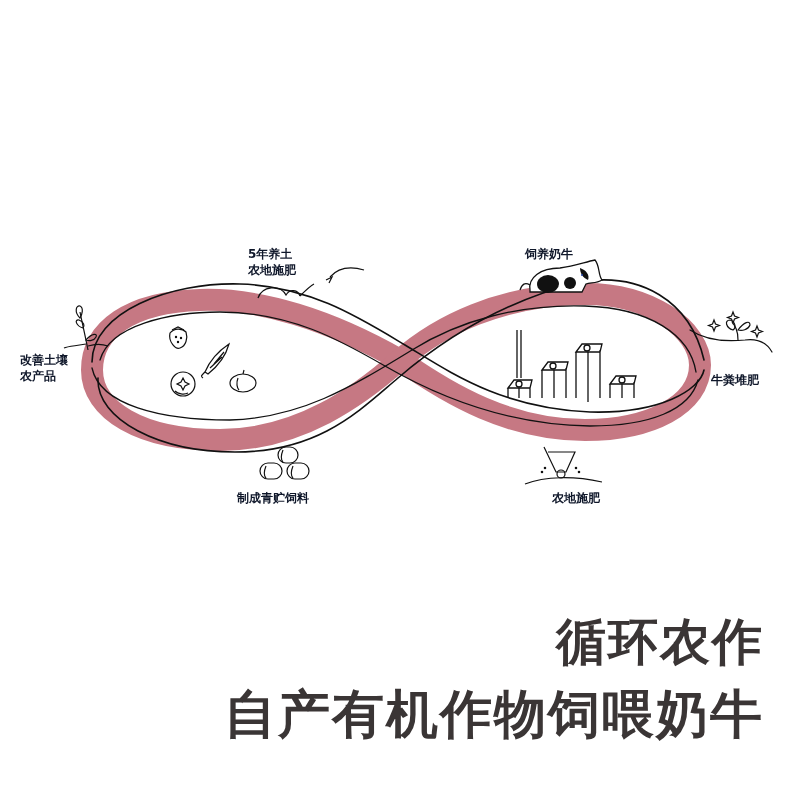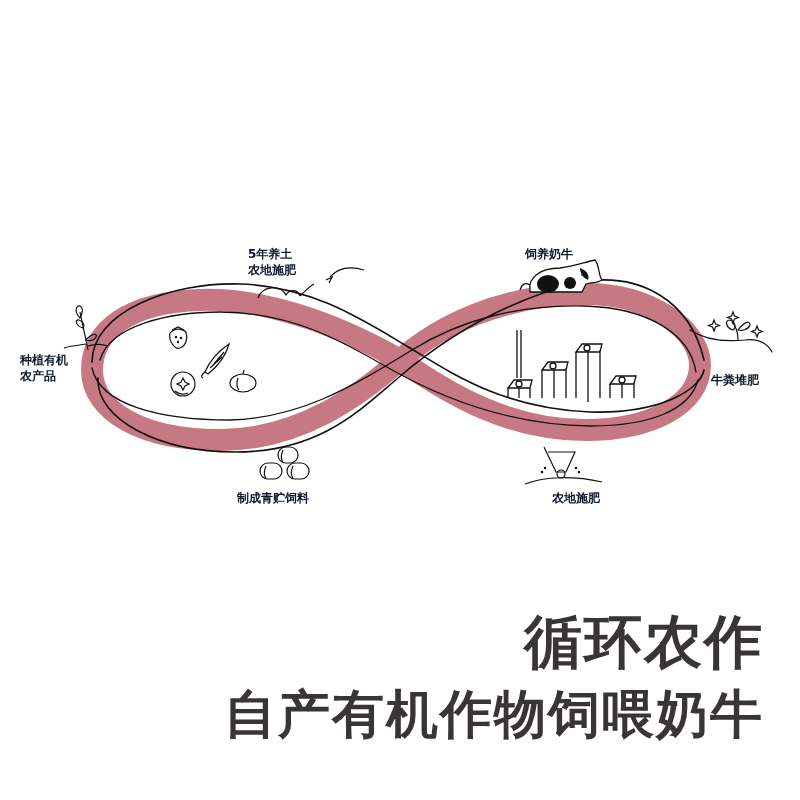--- a/index.html
+++ b/index.html
@@ -1,20 +1,20 @@
 <!DOCTYPE html>
 <html><head>
   <meta charset="utf-8">
   <style>
     html, body { margin: 0; padding: 0; }
     body { width: 800px; height: 800px; background: #ffffff; position: relative; overflow: hidden; font-family: "DejaVu Sans", sans-serif; }
     .diagram { position: absolute; left: 0; top: 0; width: 800px; height: 800px; }
     .label { position: absolute; font-size: 12px; font-weight: bold; color: #0f172a; line-height: 16px; white-space: nowrap; }
     .title { position: absolute; right: 36px; font-weight: bold; color: #3a3535; white-space: nowrap; letter-spacing: 2px; }
-    .title1 { top: 612px; font-size: 58px; line-height: 60px; }
+    .title1 { top: 612px; font-size: 50px; line-height: 60px; }
     .title2 { top: 683px; font-size: 52px; line-height: 62px; margin-left: 36px; }
   </style>
 </head>
 <body>
 
 <svg class="diagram" viewBox="0 0 800 800" xmlns="http://www.w3.org/2000/svg">
 
   <g fill="none" stroke-linecap="round">
 
     <path d="M400,360 C330,320 260,298 200,300 C130,302 92,330 92,370 C92,410 140,440 220,440 C300,440 360,395 400,360 Z" stroke="#c67883" stroke-width="22"></path>
@@ -124,21 +124,21 @@
     <circle cx="561" cy="474" r="4"></circle>
     <path d="M525,484 C545,476 575,476 602,482"></path>
     <circle cx="545" cy="468" r="0.7" fill="#111"></circle>
       <circle cx="542" cy="472" r="0.7" fill="#111"></circle>
       <circle cx="576" cy="468" r="0.7" fill="#111"></circle>
       <circle cx="579" cy="472" r="0.7" fill="#111"></circle>
   </g>
 </svg>
 
 <div class="label" style="left:20px; top:352px;">
-  <div>种植有机</div>
+  <div>改善土壤</div>
   <div>农产品</div>
 </div>
 <div class="label" style="left:248px; top:246px;">
   <div>5年养土</div>
   <div>农地施肥</div>
 </div>
 <div class="label" style="left:525px; top:246px;">
   <div>饲养奶牛</div>
 </div>
 <div class="label" style="left:711px; top:372px;">

